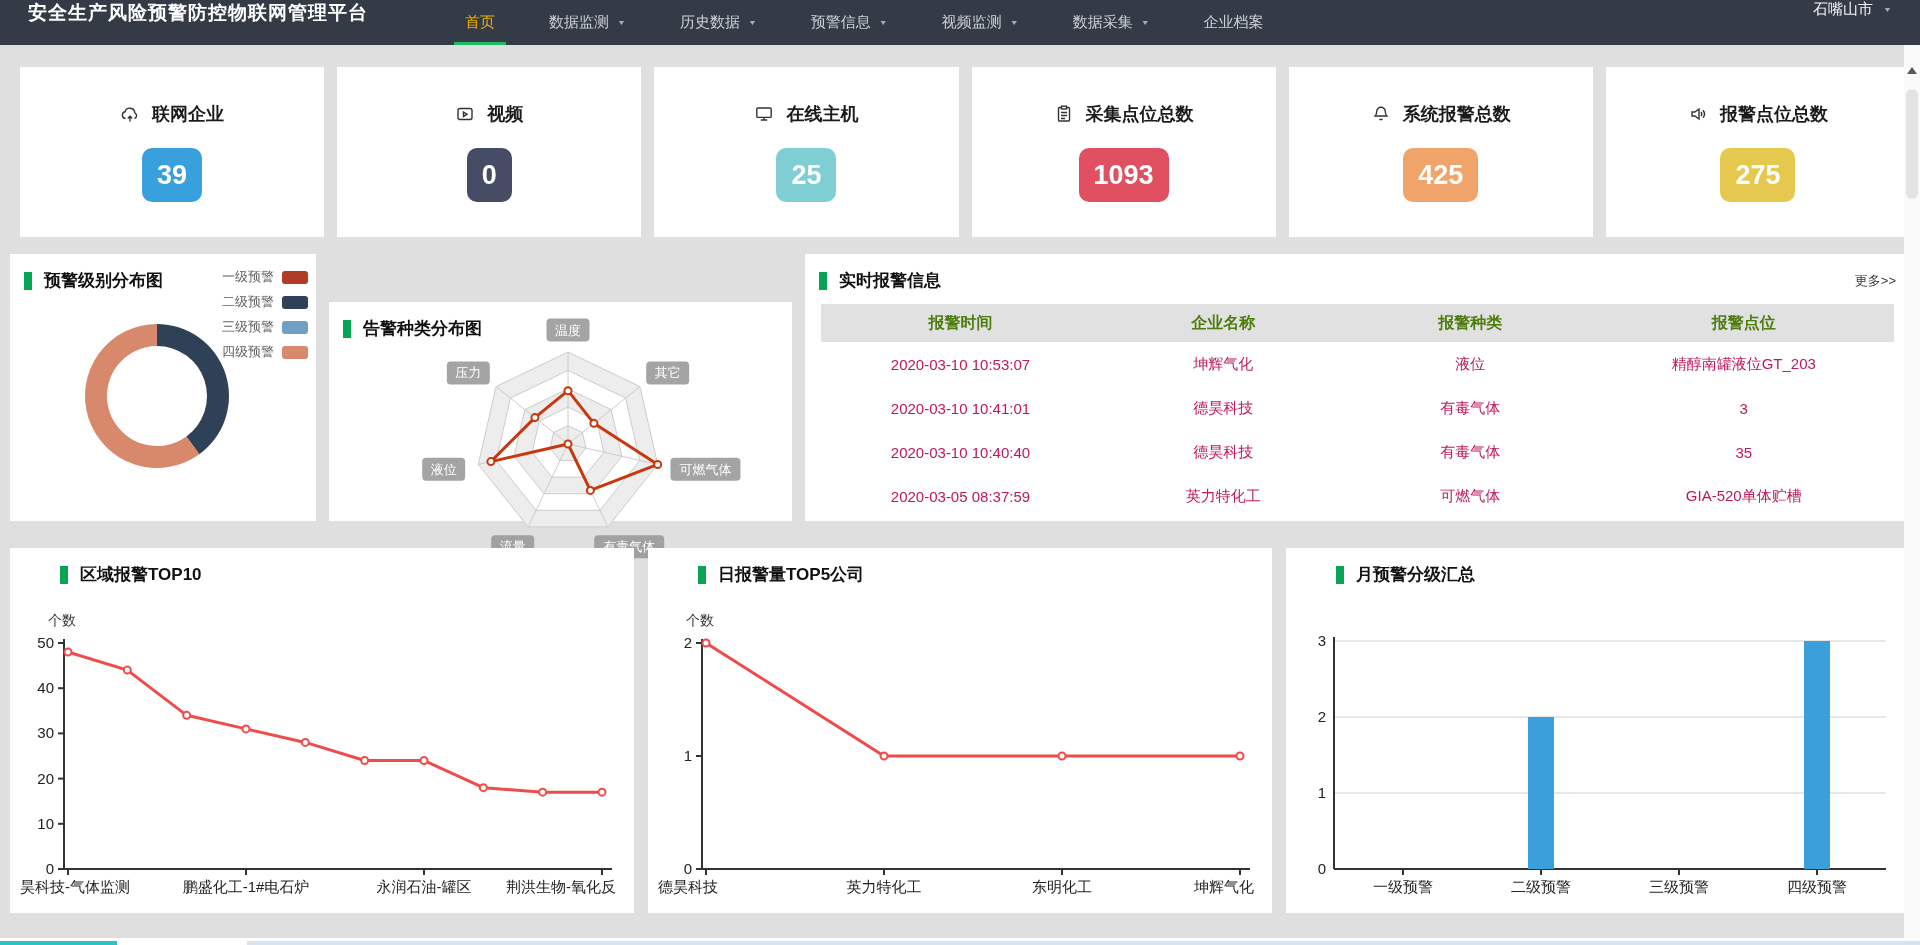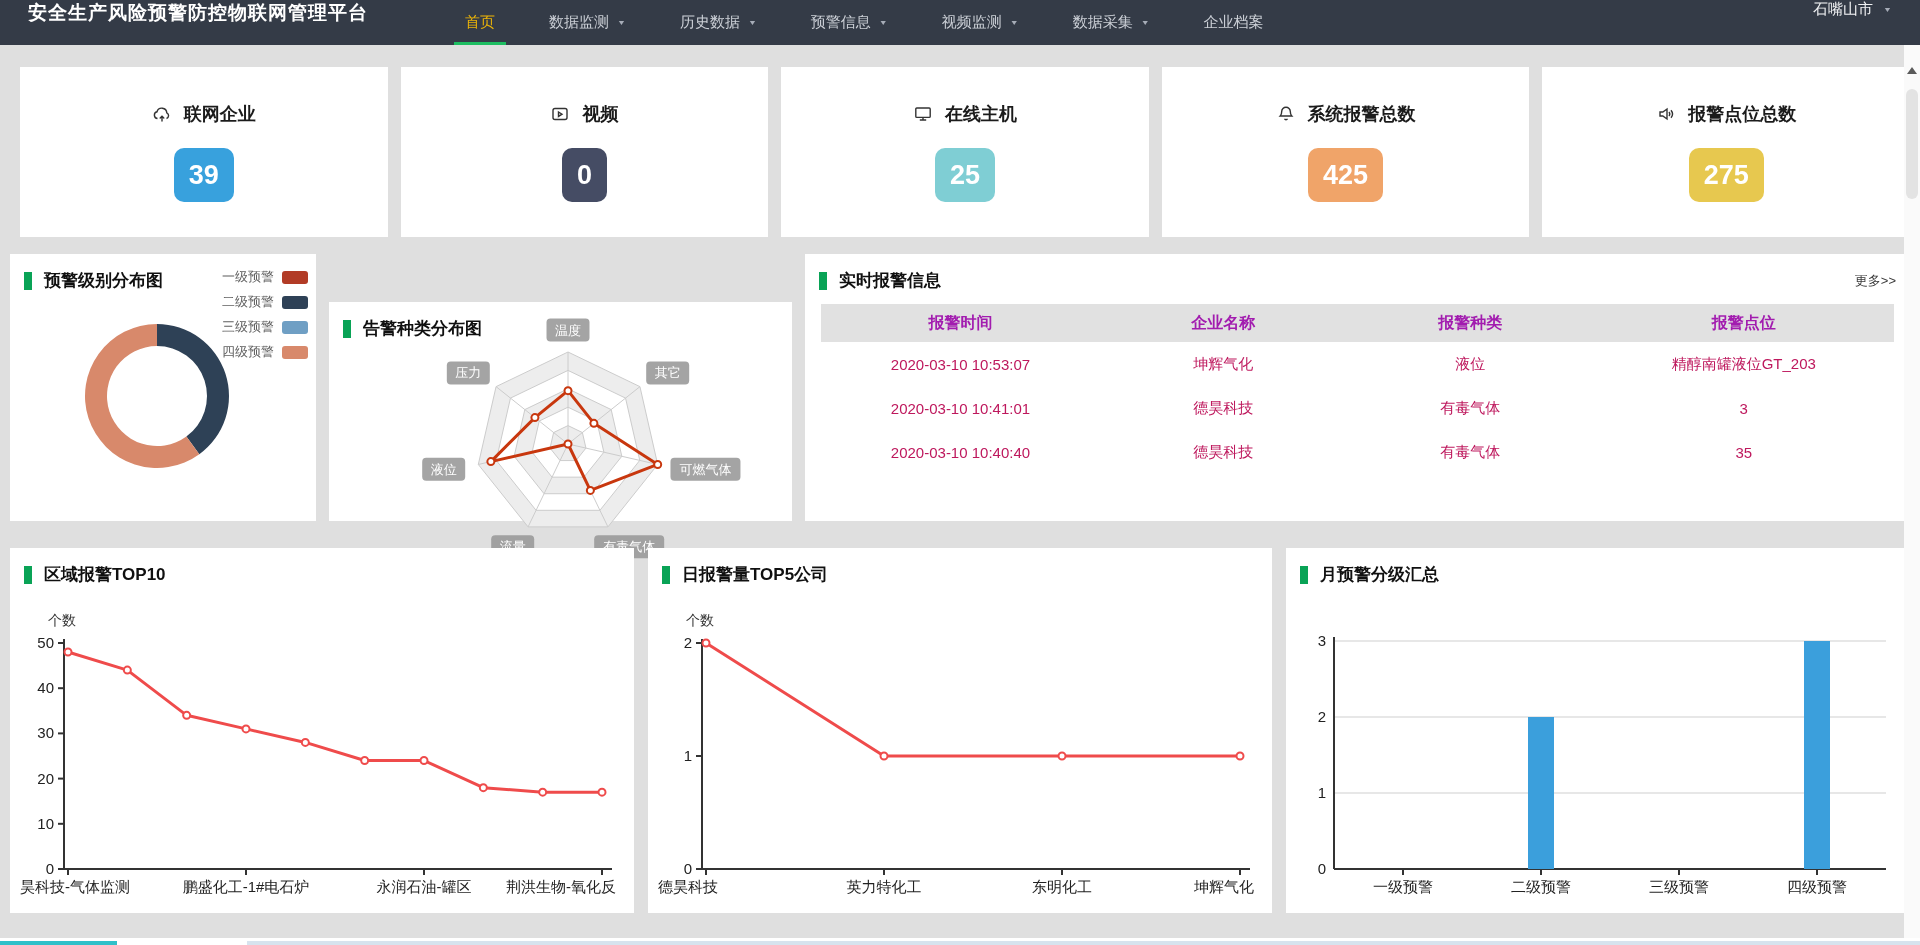--- a/index.html
+++ b/index.html
@@ -31,38 +31,38 @@
   .badge { min-width:44px; height:54px; padding:0 15px; border-radius:10px; color:#fff;
            font-size:27px; font-weight:bold; display:flex; align-items:center; justify-content:center; }
 
   
   .row2 { display:flex; gap:13px; margin:17px 10px 0 10px; height:267px; }
   .row3 { display:flex; gap:14px; margin:27px 10px 0 10px; height:365px; }
   .panel { background:#fff; position:relative; }
   .p-donut { width:306px; }
   .p-radar { width:463px;margin-top:48px; }
   .p-alerts { flex:1; }
-  .row3 .panel { flex:1; }
+  .row3 .panel { flex:1;padding-left:36px; }
   .panel-head { display:flex; align-items:center; gap:12px; padding:15px 14px 0 14px; }
   .panel-marker { width:8px; height:18px; background:#09a356; flex:0 0 auto; }
   .panel-title { font-size:17px; font-weight:bold; color:#101010; white-space:nowrap; }
   .more-link { margin-left:auto; font-size:13px; color:#3a3a3a; cursor:pointer; }
 
   
   .donut-legend { position:absolute; top:14px; right:8px; }
   .dl-item { display:flex; align-items:center; justify-content:flex-end; gap:8px; margin-bottom:7px; cursor:pointer; }
   .dl-label { font-size:13px; color:#5f5f5f; }
   .dl-swatch { width:26px; height:13px; border-radius:3px; }
 
   .chart-abs { position:absolute; left:0; top:0; }
   .chart-bottom { position:absolute; left:8px; bottom:10px; }
 
   
   .alert-table { width:calc(100% - 32px); margin:12px 16px 0 16px; border-collapse:collapse; table-layout:fixed; }
-  .alert-table th { background:#e1e1e1; height:38px; font-size:16px; font-weight:600; color:#a21caf; text-align:center; }
+  .alert-table th { background:#e1e1e1; height:38px; font-size:16px; font-weight:600; color:#4d7c0f; text-align:center; }
   .alert-table td { height:44px; font-size:15px; color:#be185d; text-align:center; background:#fff;
                     white-space:nowrap; overflow:hidden; }
 
   
   .scrollbar { position:absolute; top:45px; right:0; width:16px; height:900px; background:#fafafa; }
   .sb-up { position:absolute; top:22px; left:3px; width:0; height:0;
            border-left:5px solid transparent; border-right:5px solid transparent; border-bottom:7px solid #5a5a5a; }
   .sb-thumb { position:absolute; top:44px; left:2px; width:12px; height:110px; background:#e3e3e3; border-radius:6px; }
 
   
@@ -139,20 +139,33 @@
       <div class="card-title">
         <span class="ic">
           <svg viewBox="0 0 20 20" width="20" height="20" fill="none" stroke="#333" stroke-width="1.4">
             <rect x="2.8" y="4" width="14.4" height="9.4" rx="1"></rect>
             <path d="M10 13.4v2.6M6.8 16h6.4"></path>
           </svg>
         </span>
         <span>在线主机</span>
       </div>
       <div class="badge" style="background: rgb(127, 206, 212);">25</div>
+    </div>
+    <div class="card">
+      <div class="card-title">
+        <span class="ic">
+          <svg viewBox="0 0 20 20" width="20" height="20" fill="none" stroke="#333" stroke-width="1.4">
+            <rect x="4.5" y="3.5" width="11" height="13.5" rx="1"></rect>
+            <rect x="7.5" y="2.2" width="5" height="2.8" fill="#fff"></rect>
+            <path d="M7 8.5h6M7 11.5h6M7 14.5h4"></path>
+          </svg>
+        </span>
+        <span>采集点位总数</span>
+      </div>
+      <div class="badge" style="background: rgb(225, 80, 96);">1093</div>
     </div>
     <div class="card">
       <div class="card-title">
         <span class="ic">
           <svg viewBox="0 0 20 20" width="20" height="20" fill="none" stroke="#333" stroke-width="1.4">
             <path d="M10 3.2a4.3 4.3 0 0 1 4.3 4.3c0 3 .9 3.9 1.5 4.5H4.2c.6-.6 1.5-1.5 1.5-4.5A4.3 4.3 0 0 1 10 3.2z"></path>
             <path d="M8.6 14.8a1.5 1.5 0 0 0 2.8 0"></path>
           </svg>
         </span>
         <span>系统报警总数</span>
@@ -279,20 +292,26 @@
             <td>德昊科技</td>
             <td>有毒气体</td>
             <td>3</td>
           </tr>
           <tr>
             <td>2020-03-10 10:40:40</td>
             <td>德昊科技</td>
             <td>有毒气体</td>
             <td>35</td>
           </tr>
+          <tr>
+            <td>2020-03-05 08:37:59</td>
+            <td>英力特化工</td>
+            <td>可燃气体</td>
+            <td>GIA-520单体贮槽</td>
+          </tr>
         </tbody>
     </table>
   </div>
 </div>
 
 <div class="row3">
   <div class="panel">
     <div class="panel-head">
       <div class="panel-marker"></div>
       <div class="panel-title">区域报警TOP10</div>

